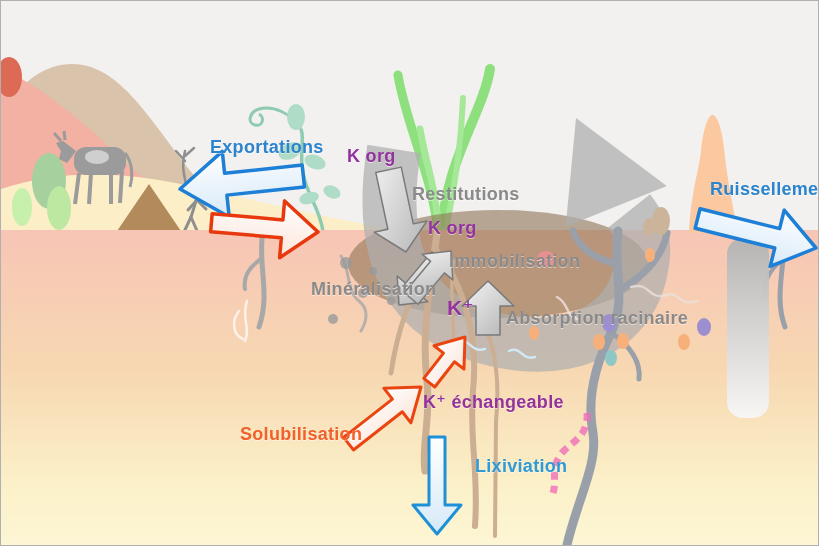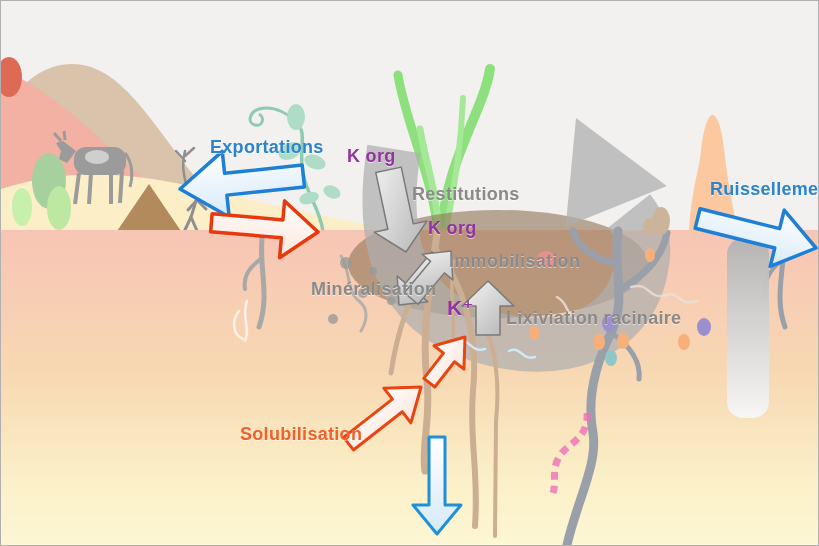--- a/index.html
+++ b/index.html
@@ -206,16 +206,18 @@
   </g>
 </svg>
 
 <div class="lbl lbl-blue big" style="left:209px;top:137px">Exportations</div>
 <div class="lbl lbl-purple big" style="left:346px;top:146px">K org</div>
 <div class="lbl lbl-gray" style="left:411px;top:176px">Restitutions</div>
 <div class="lbl lbl-purple big" style="left:427px;top:218px">K org</div>
 <div class="lbl lbl-gray" style="left:310px;top:271px">Minéralisation</div>
 <div class="lbl lbl-gray" style="left:448px;top:243px">Immobilisation</div>
 <div class="lbl lbl-purple kplus" style="left:446px;top:295px">K⁺</div>
-<div class="lbl lbl-gray" style="left:505px;top:300px">Lixiviation racinaire</div>
+<div class="lbl lbl-gray" style="left:505px;top:300px">Absorption racinaire</div>
+<div class="lbl lbl-purple" style="left:422px;top:392px">K⁺ échangeable</div>
 <div class="lbl lbl-orange" style="left:239px;top:424px">Solubilisation</div>
+<div class="lbl lbl-ltblue" style="left:474px;top:456px">Lixiviation</div>
 <div class="lbl lbl-blue" style="left:709px;top:179px">Ruissellement</div>
 
 </div>
 </body></html>

